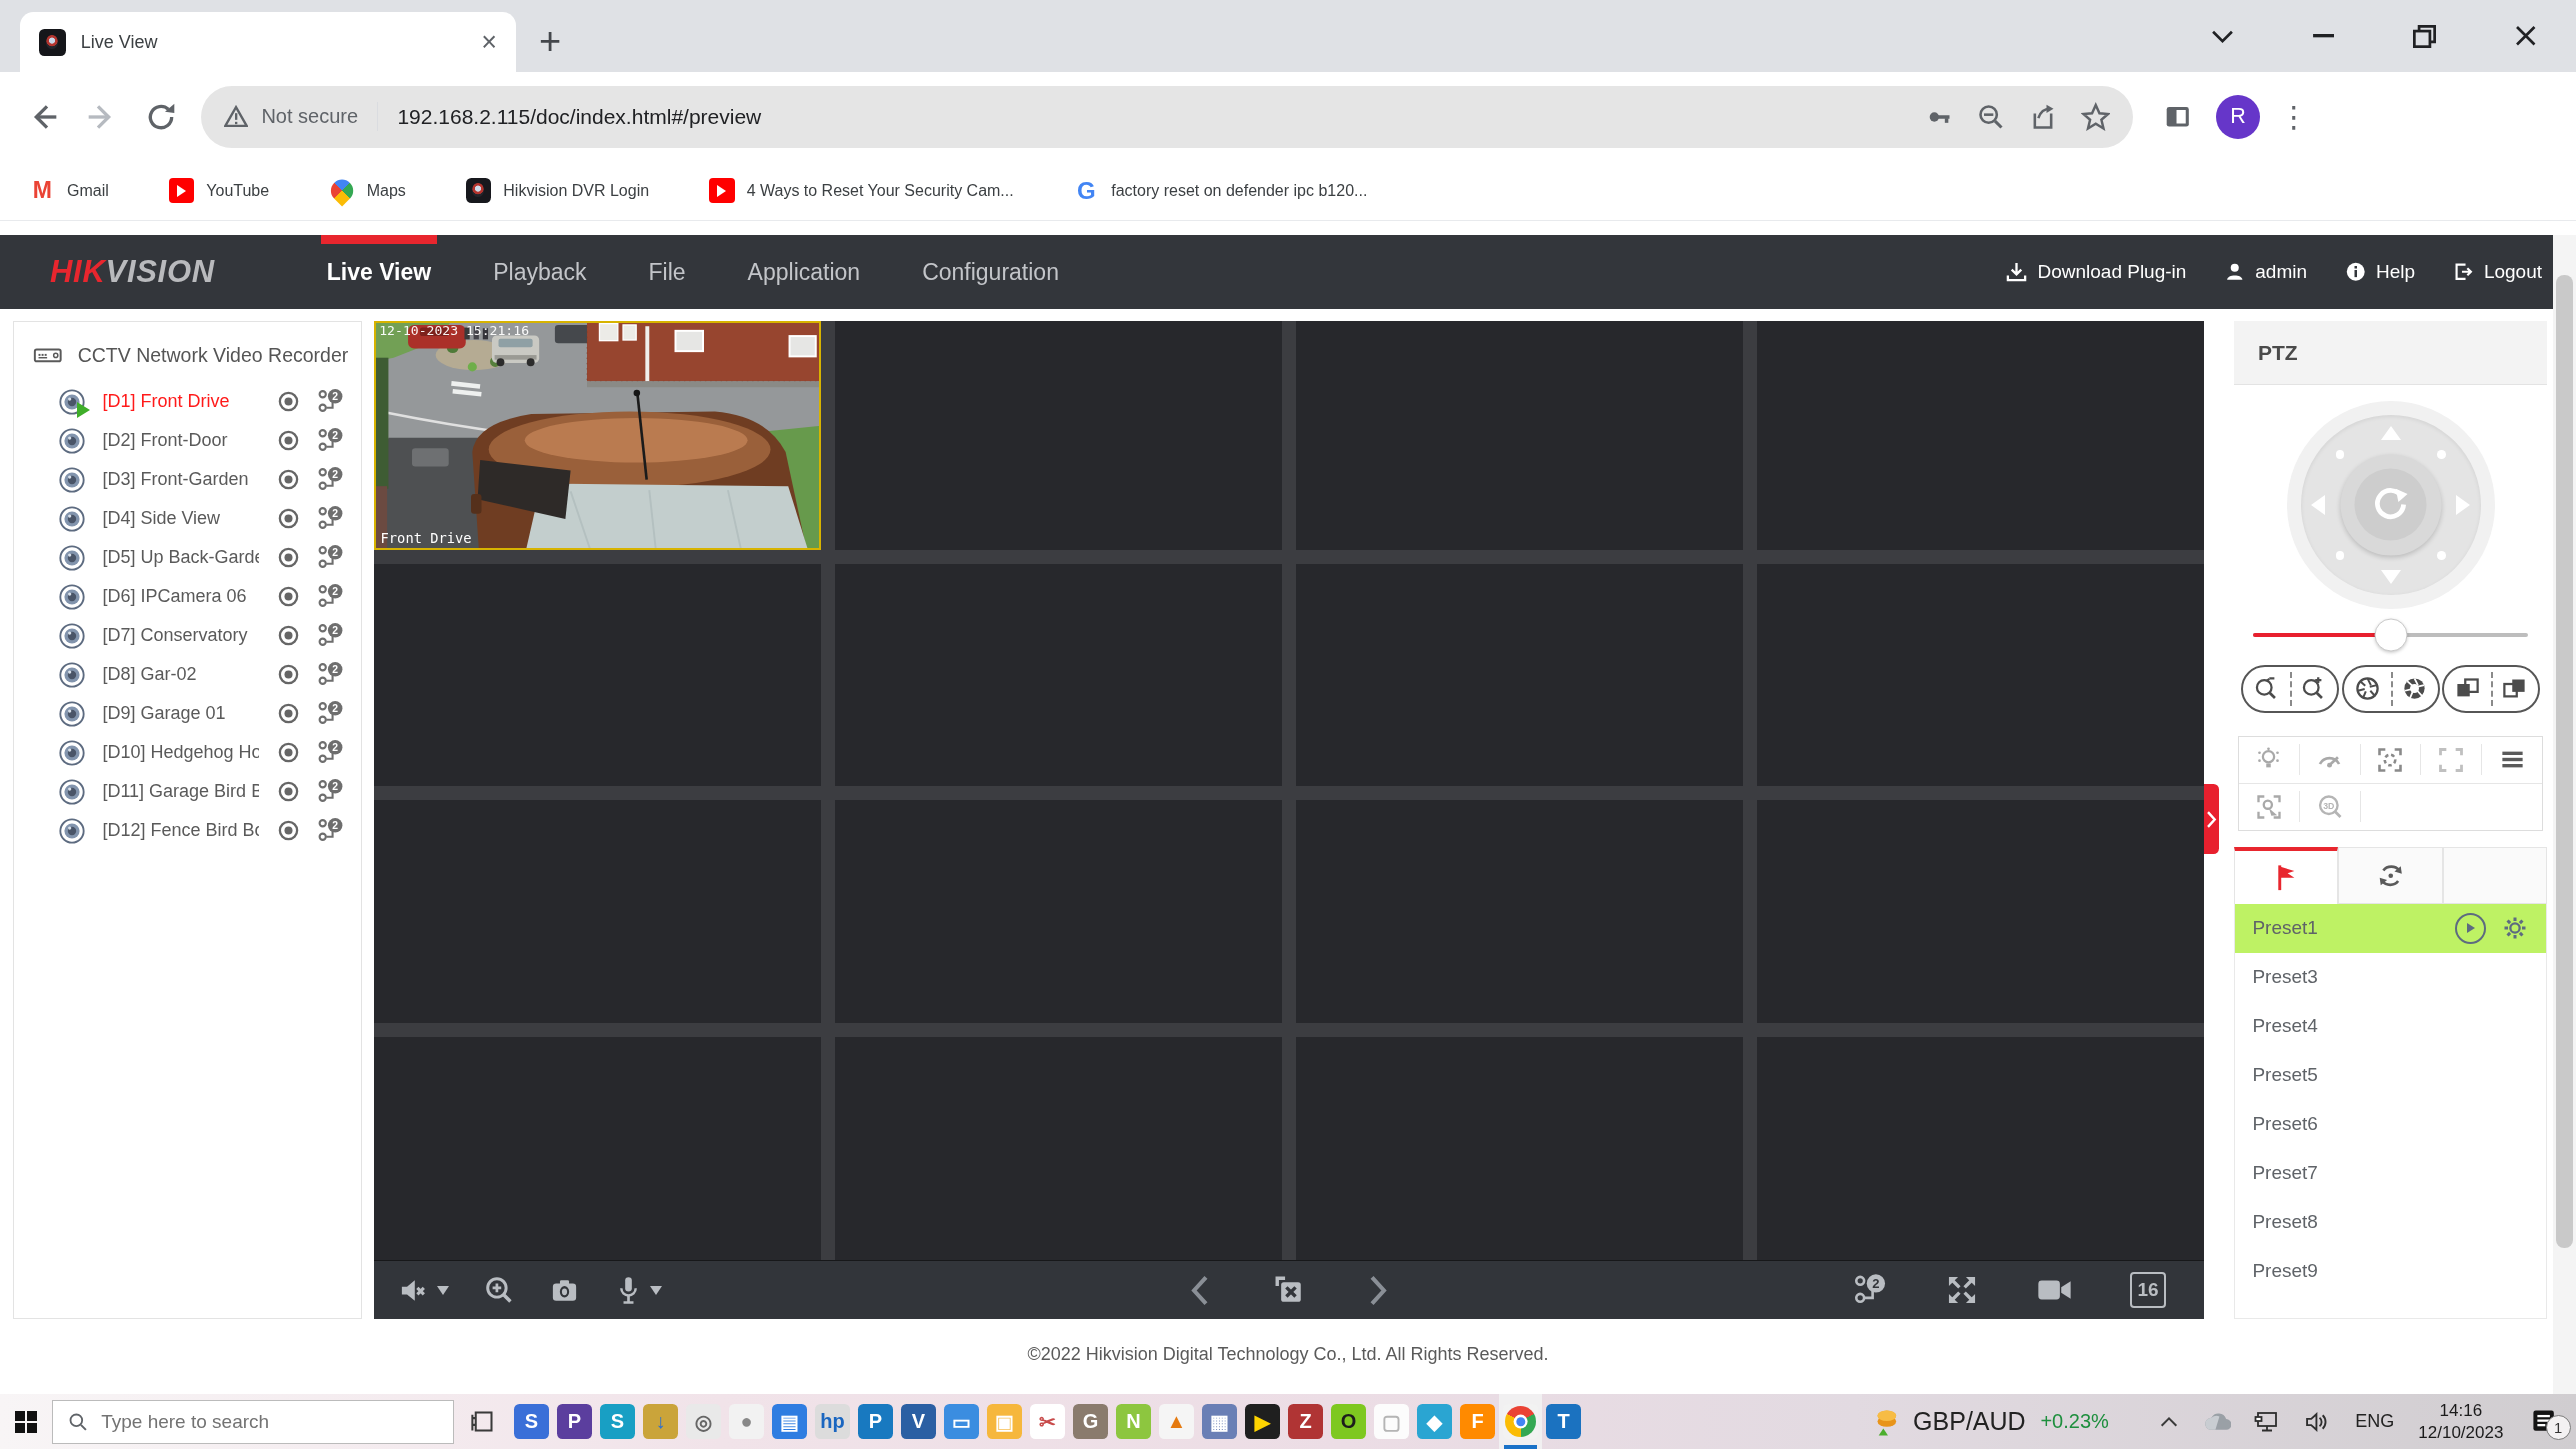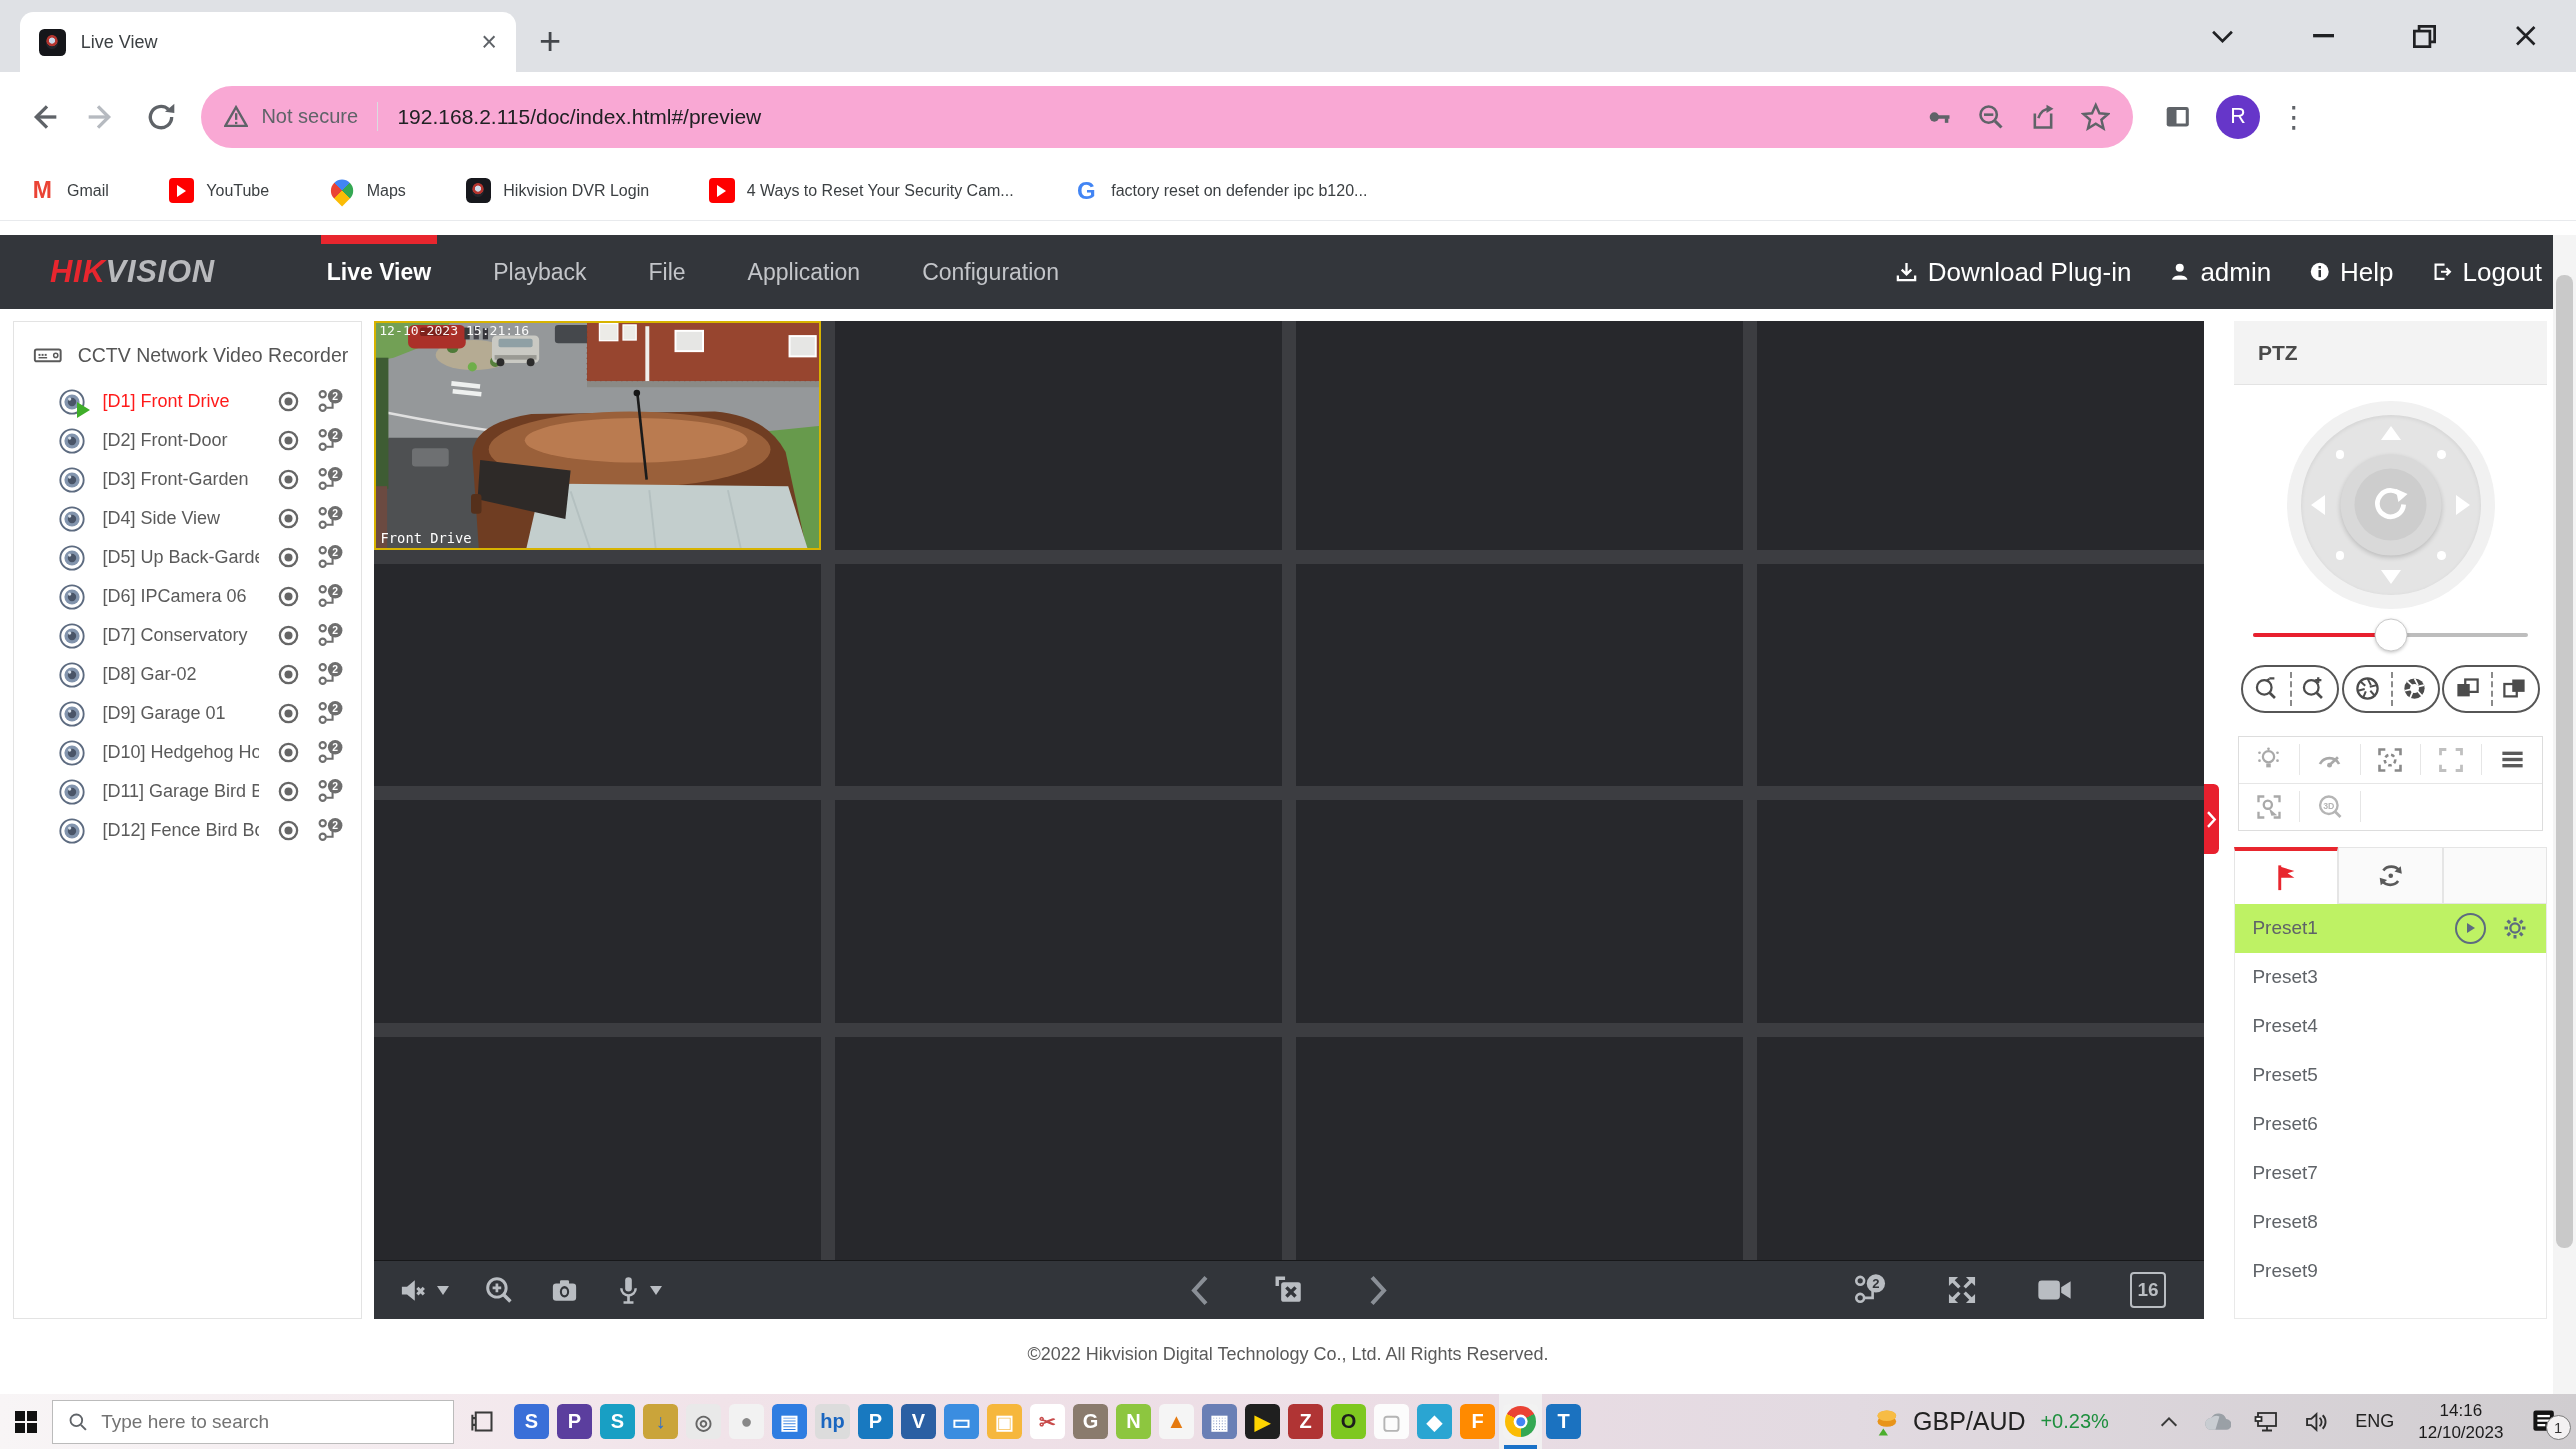--- a/index.html
+++ b/index.html
@@ -13,21 +13,21 @@
   .favicon{width:27px;height:27px;border-radius:5.4px;background:#15161a;position:relative;flex:0 0 auto;}
   .favicon::after{content:"";position:absolute;left:7.4px;top:6px;width:12px;height:14.8px;border-radius:50%;background:radial-gradient(circle at 50% 40%, #c9d6e8 0 2.7px, #b3342e 3.4px 5.4px, #23252c 6px);}
   .tab-title{margin-left:14.8px;font-size:18px;color:#3c4043;flex:1;}
   .tab-close{font-size:27px;color:#5f6368;line-height:1;}
   .newtab{margin:0 0 12px 23px;font-size:38px;color:#44474c;line-height:1;}
   .win-controls{margin-left:auto;display:flex;align-items:center;height:100%;}
   .win-btn{width:101px;height:100%;display:flex;align-items:center;justify-content:center;color:#202124;}
 
   .toolbar{left:0;top:72px;width:2576px;height:89px;background:#fff;display:flex;align-items:center;}
   .nav-btn{margin-left:27px;}
-  .omnibox{margin-left:24px;width:1932px;height:62px;background:#f9a8d4;border-radius:31px;display:flex;align-items:center;padding:0 23px;box-sizing:border-box;}
+  .omnibox{margin-left:24px;width:1932px;height:62px;background:#e5e5e5;border-radius:31px;display:flex;align-items:center;padding:0 23px;box-sizing:border-box;}
   .omni-sec{font-size:20px;color:#5f6368;margin-left:13.4px;}
   .omni-div{width:1.3px;height:29.5px;background:#dadce0;margin:0 19px;}
   .omni-url{font-size:21px;color:#202124;flex:1;white-space:nowrap;overflow:hidden;}
   .omni-ic{margin-left:24px;flex:0 0 auto;}
   .avatar{width:44px;height:44px;border-radius:50%;background:#6636c9;color:#fff;font-size:21.5px;display:flex;align-items:center;justify-content:center;margin-left:24px;}
   .dots3{font-size:29.5px;color:#5f6368;margin:0 27px 0 19px;}
 
   .bookmarks{left:0;top:161px;width:2576px;height:60px;background:#fff;border-bottom:1.3px solid #e8eaed;display:flex;align-items:center;padding-left:29.5px;box-sizing:border-box;}
   .bm{display:flex;align-items:center;margin-right:60px;}
   .bm-label{font-size:16px;color:#3c4043;margin-left:12px;white-space:nowrap;}
@@ -42,21 +42,21 @@
 
   
   .navbar{left:0;top:235px;width:2576px;height:74px;background:#33363b;display:flex;align-items:center;}
   .logo{margin-left:50px;font-size:31px;font-weight:bold;font-style:italic;letter-spacing:0.7px;}
   .logo .hik{color:#e8262e;} .logo .vision{color:#b9babd;}
   .menu{display:flex;margin-left:81px;}
   .nav-item{position:relative;padding:0 31px;height:74px;display:flex;align-items:center;font-size:23px;color:#c3c5c9;}
   .nav-item.active{color:#fff;font-weight:bold;}
   .nav-item.active::before{content:"";position:absolute;top:0;left:25.5px;right:25.5px;height:9.4px;background:#e8262e;}
   .nav-actions{margin-left:auto;display:flex;align-items:center;margin-right:34px;}
-  .nav-act{display:flex;align-items:center;color:#fff;font-size:26px;margin-left:38px;}
+  .nav-act{display:flex;align-items:center;color:#fff;font-size:19px;margin-left:38px;}
   .nav-act svg{margin-right:9.4px;}
 
   
   .sidebar{left:13.4px;top:321px;width:349px;height:998px;border:1.3px solid #e3e3e3;box-sizing:border-box;background:#fff;overflow:hidden;}
   .dev-row{display:flex;align-items:center;height:48px;margin:9.4px 0 2.7px 19px;font-size:19.5px;color:#555;}
   .dev-row svg{margin-right:14.8px;}
   .cam-row{display:flex;align-items:center;height:39px;padding-left:44px;position:relative;}
   .lens{position:relative;width:28px;height:28px;flex:0 0 auto;}
   .lens-play{display:none;position:absolute;right:-4px;bottom:-2.7px;width:0;height:0;border-left:13.4px solid #3fae29;border-top:8px solid transparent;border-bottom:8px solid transparent;}
   .cam-row.active .lens-play{display:block;}

